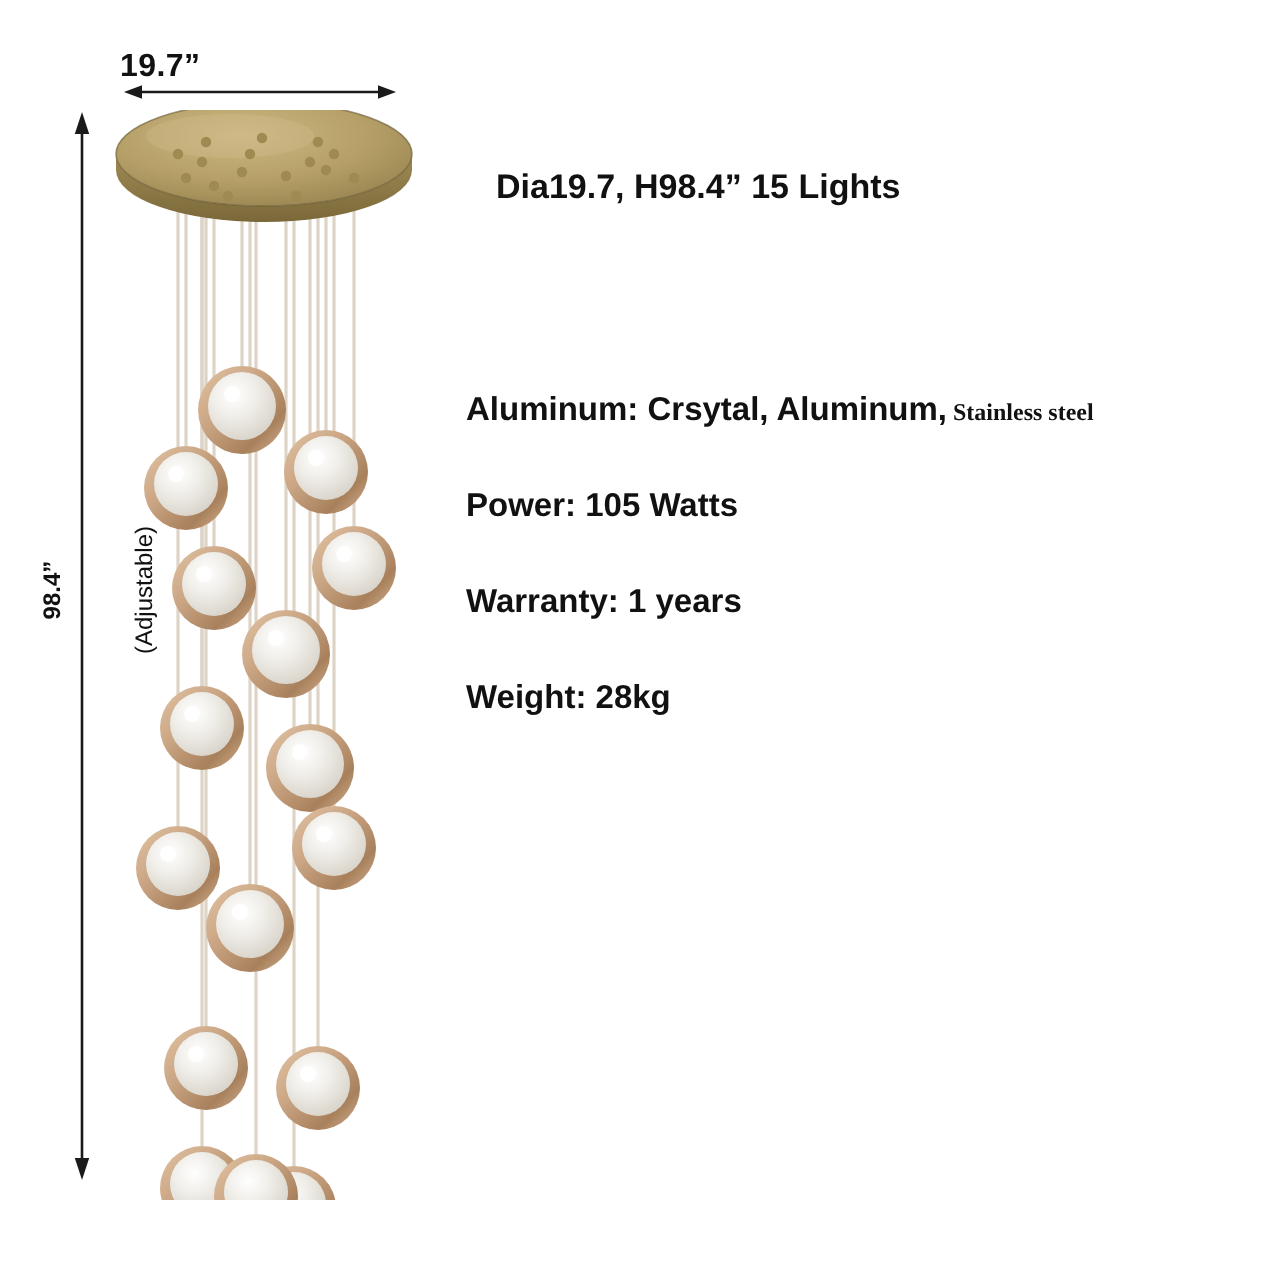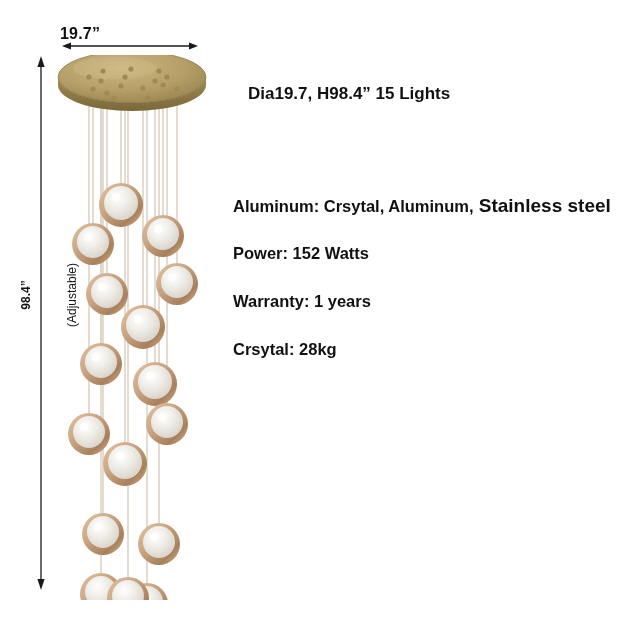--- a/index.html
+++ b/index.html
@@ -96,22 +96,23 @@
   }
   .spec-row {
     height: 48px;
     font-size: 16.5px;
     font-weight: bold;
     color: #111;
     white-space: nowrap;
     line-height: 1.1;
   }
   .spec-small {
-    font-size: 19px;
-    font-weight: bold;
+    font-size: 12px;
+    font-weight: bold;
+    font-family: Liberation Serif, serif;
   }
 </style>
 </head>
 <body>
 
 <div id="page">
 
   <div class="dim-top-label">19.7”</div>
 
   <svg class="dim-top-arrow" viewBox="0 0 136 10">
@@ -282,23 +283,23 @@
     </svg>
   </div>
 
   <div class="title">Dia19.7, H98.4”  15 Lights</div>
 
   <div class="spec-list">
     <div class="spec-row">
       <span>Aluminum: Crsytal, Aluminum,</span><span class="spec-small"> Stainless steel</span>
     </div>
     <div class="spec-row">
-      <span>Power: 152 Watts</span>
+      <span>Power: 105 Watts</span>
     </div>
     <div class="spec-row">
       <span>Warranty: 1 years</span>
     </div>
     <div class="spec-row">
-      <span>Crsytal: 28kg</span>
+      <span>Weight: 28kg</span>
     </div>
   </div>
 
 </div>
 
 </body></html>

